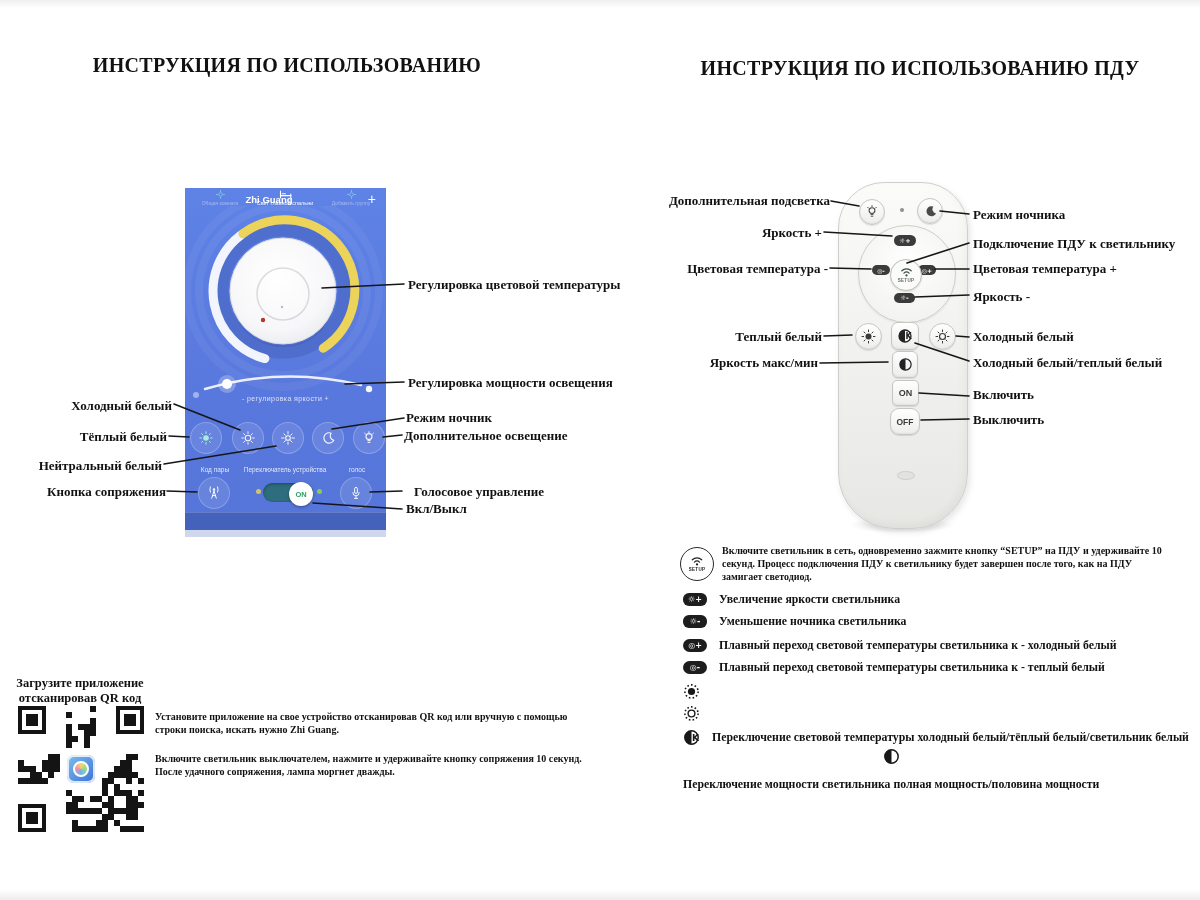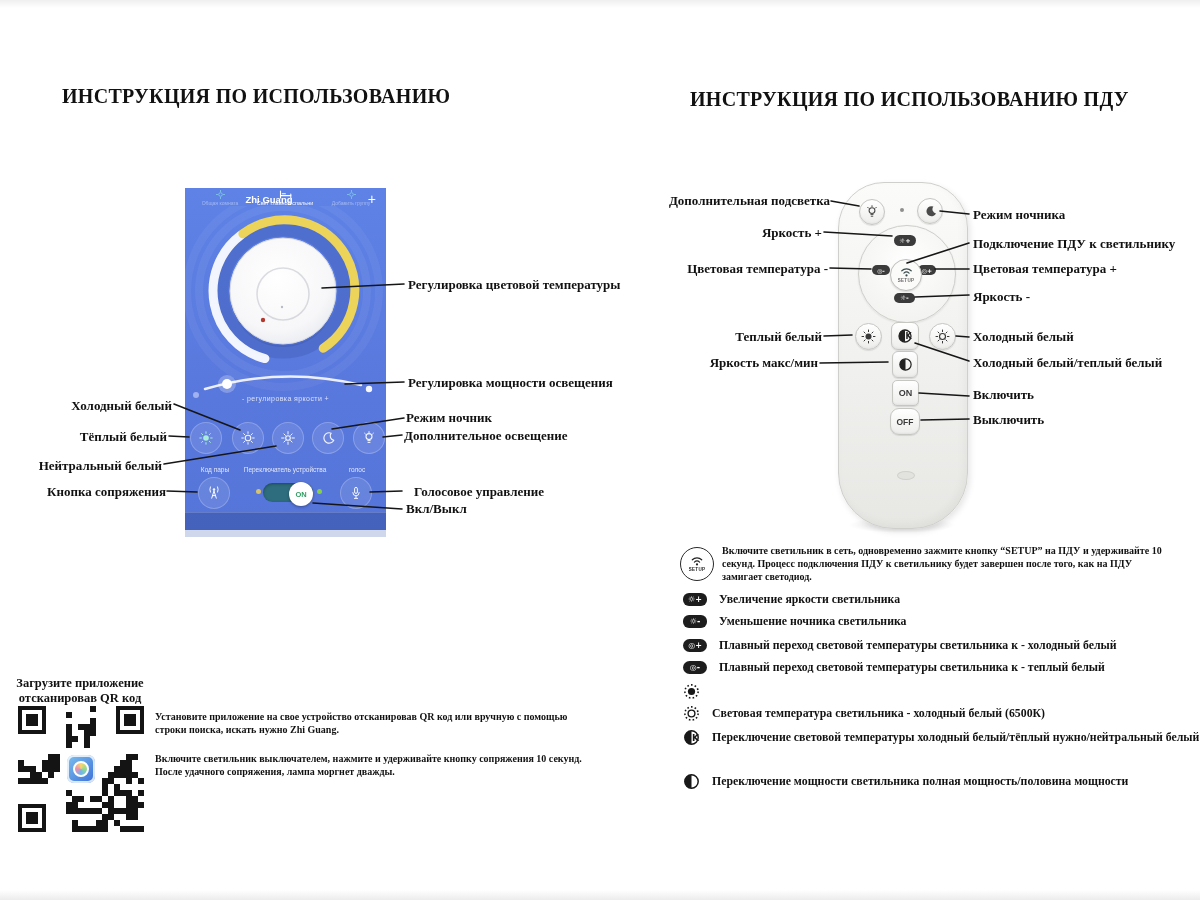--- a/index.html
+++ b/index.html
@@ -1,21 +1,21 @@
 <!DOCTYPE html>
 <html><head>
 <meta charset="utf-8">
 <style>
   html,body{margin:0;padding:0;}
   body{width:1200px;height:900px;position:relative;background:#fff;
        font-family:"Liberation Serif", serif;color:#111;overflow:hidden;}
   .abs{position:absolute;}
   .edge-top{left:0;top:0;width:1200px;height:8px;background:linear-gradient(#efefef,rgba(255,255,255,0));}
   .edge-bottom{left:0;bottom:0;width:1200px;height:10px;background:linear-gradient(rgba(255,255,255,0),#ececec);}
-  .title{font-weight:bold;font-size:20px;letter-spacing:.3px;line-height:26px;margin-top:31px;}
+  .title{font-weight:bold;font-size:20px;text-align:center;letter-spacing:.3px;line-height:26px;}
   .callout{font-weight:bold;font-size:13px;white-space:nowrap;z-index:6;}
   .para{font-weight:bold;font-size:10px;line-height:1.32;}
   
   .app{left:185px;top:188px;width:201px;height:349px;z-index:1;
        background:linear-gradient(180deg,#5e82e6 0%,#5978dd 60%,#5575d9 100%);}
   .app-header{left:0;top:6px;width:168px;text-align:center;color:#fff;font-weight:bold;
               font-size:9.5px;font-family:"Liberation Sans",sans-serif;}
   .app-plus{right:10px;top:3px;color:#fff;font-size:14px;font-weight:400;font-family:"Liberation Sans",sans-serif;}
   .app-hint{left:0;top:207px;width:201px;text-align:center;color:rgba(255,255,255,.78);
             font-size:7px;font-family:"Liberation Sans",sans-serif;letter-spacing:.4px;}
@@ -513,31 +513,30 @@
   <svg width="17" height="17" viewBox="0 0 17 17" style="flex:0 0 auto;">
     <circle cx="8.5" cy="8.5" r="3.6" fill="#181818"></circle>
     <circle cx="8.5" cy="8.5" r="6.6" fill="none" stroke="#181818" stroke-width="1.6" stroke-dasharray="1.6 2.2"></circle>
   </svg>
 </div>
 <div class="legend-row" style="top:705px;">
   <svg width="17" height="17" viewBox="0 0 17 17" style="flex:0 0 auto;">
     <circle cx="8.5" cy="8.5" r="3.4" fill="none" stroke="#181818" stroke-width="1.4"></circle>
     <circle cx="8.5" cy="8.5" r="6.6" fill="none" stroke="#181818" stroke-width="1.6" stroke-dasharray="1.6 2.2"></circle>
   </svg>
-  <span class="legend-text">Световая температура светильника - холодный белый (6500К)</span>
 </div>
 <div class="legend-row" style="top:729px;">
   <svg width="17" height="17" viewBox="0 0 16 16" style="flex:0 0 auto;">
     <circle cx="8" cy="8" r="6.3" fill="none" stroke="#181818" stroke-width="1.4"></circle>
     <path d="M8 1.7 a6.3 6.3 0 0 0 0 12.6 Z" fill="#181818"></path>
     <text x="8.4" y="11.4" font-size="8.5" font-weight="bold" fill="#181818" font-family="DejaVu Sans, sans-serif">K</text>
   </svg>
-  <span class="legend-text">Переключение световой температуры холодный белый/тёплый нужно/нейтральный белый</span>
-</div>
-<div class="legend-row" style="top:773px;">
+  <span class="legend-text">Переключение световой температуры холодный белый/тёплый белый/светильник белый</span>
+</div>
+<div class="legend-row" style="top:748px;flex-direction:column;">
   <svg width="17" height="17" viewBox="0 0 16 16" style="flex:0 0 auto;">
     <circle cx="8" cy="8" r="6.3" fill="none" stroke="#181818" stroke-width="1.4"></circle>
     <path d="M8 1.7 a6.3 6.3 0 0 0 0 12.6 Z" fill="#181818"></path>
   </svg>
   <span class="legend-text">Переключение мощности светильника полная мощность/половина мощности</span>
 </div>
 
 <svg class="abs" style="left:0;top:0;z-index:5;pointer-events:none;" width="1200" height="900">
   <g stroke="#161616" stroke-width="1.6" stroke-linecap="round">
     <line x1="322" y1="288" x2="404" y2="284"></line>

